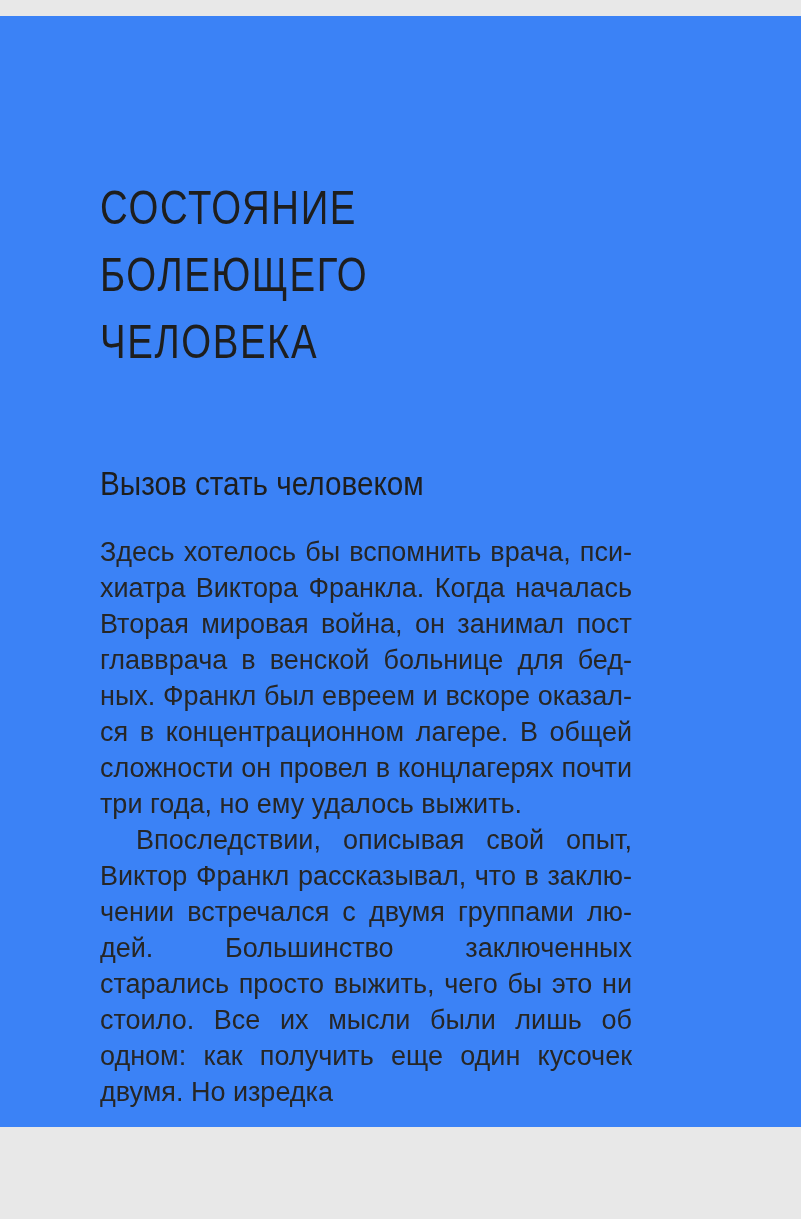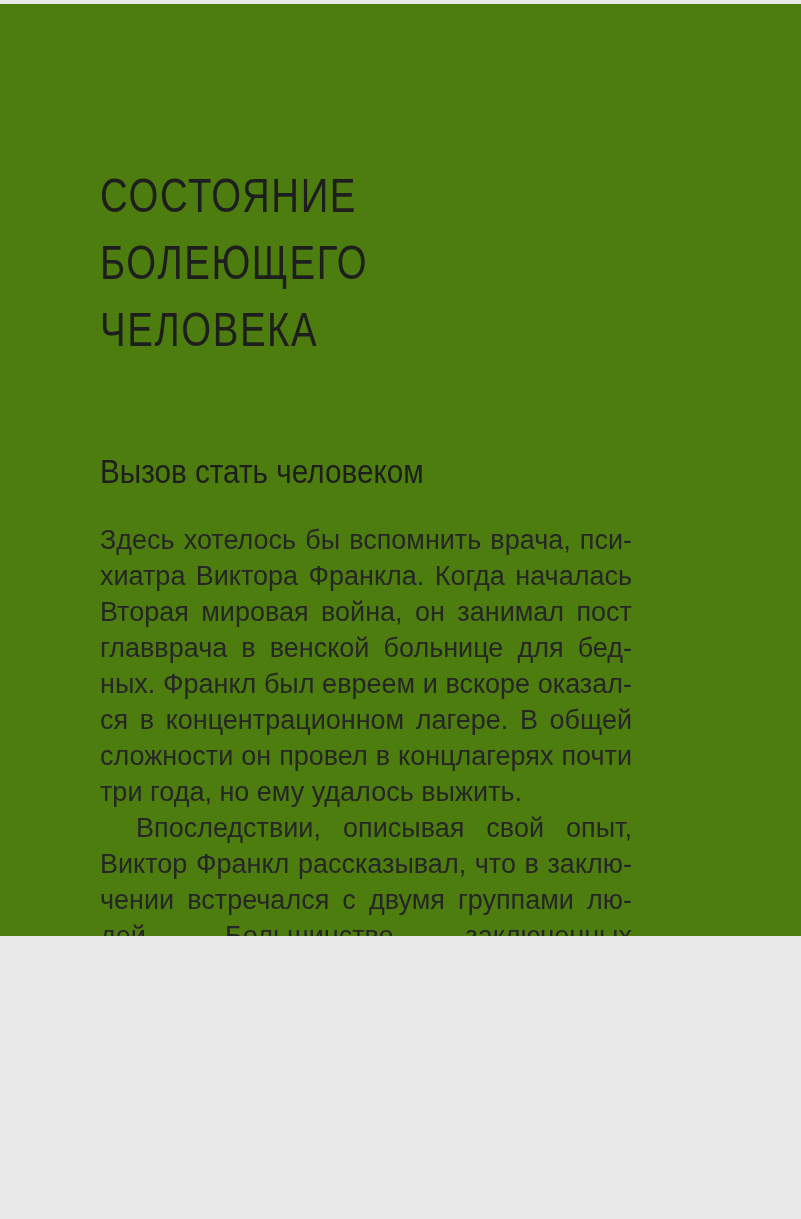--- a/index.html
+++ b/index.html
@@ -3,23 +3,23 @@
 <meta charset="utf-8">
 <style>
   html, body {
     margin: 0;
     padding: 0;
     background: #e8e8e8;
   }
   .page {
     position: relative;
     width: 801px;
-    height: 932px;
-    margin: 4px auto;
-    background: #4d7c0f;
+    height: 1111px;
+    margin: 16px auto;
+    background: #3b82f6;
     overflow: hidden;
     font-family: "Liberation Serif", serif;
     color: #1f1f1f;
   }
   .chapter-title {
     position: absolute;
     left: 100px;
     top: 158px;
     margin: 0;
     font-family: "Liberation Sans", sans-serif;

